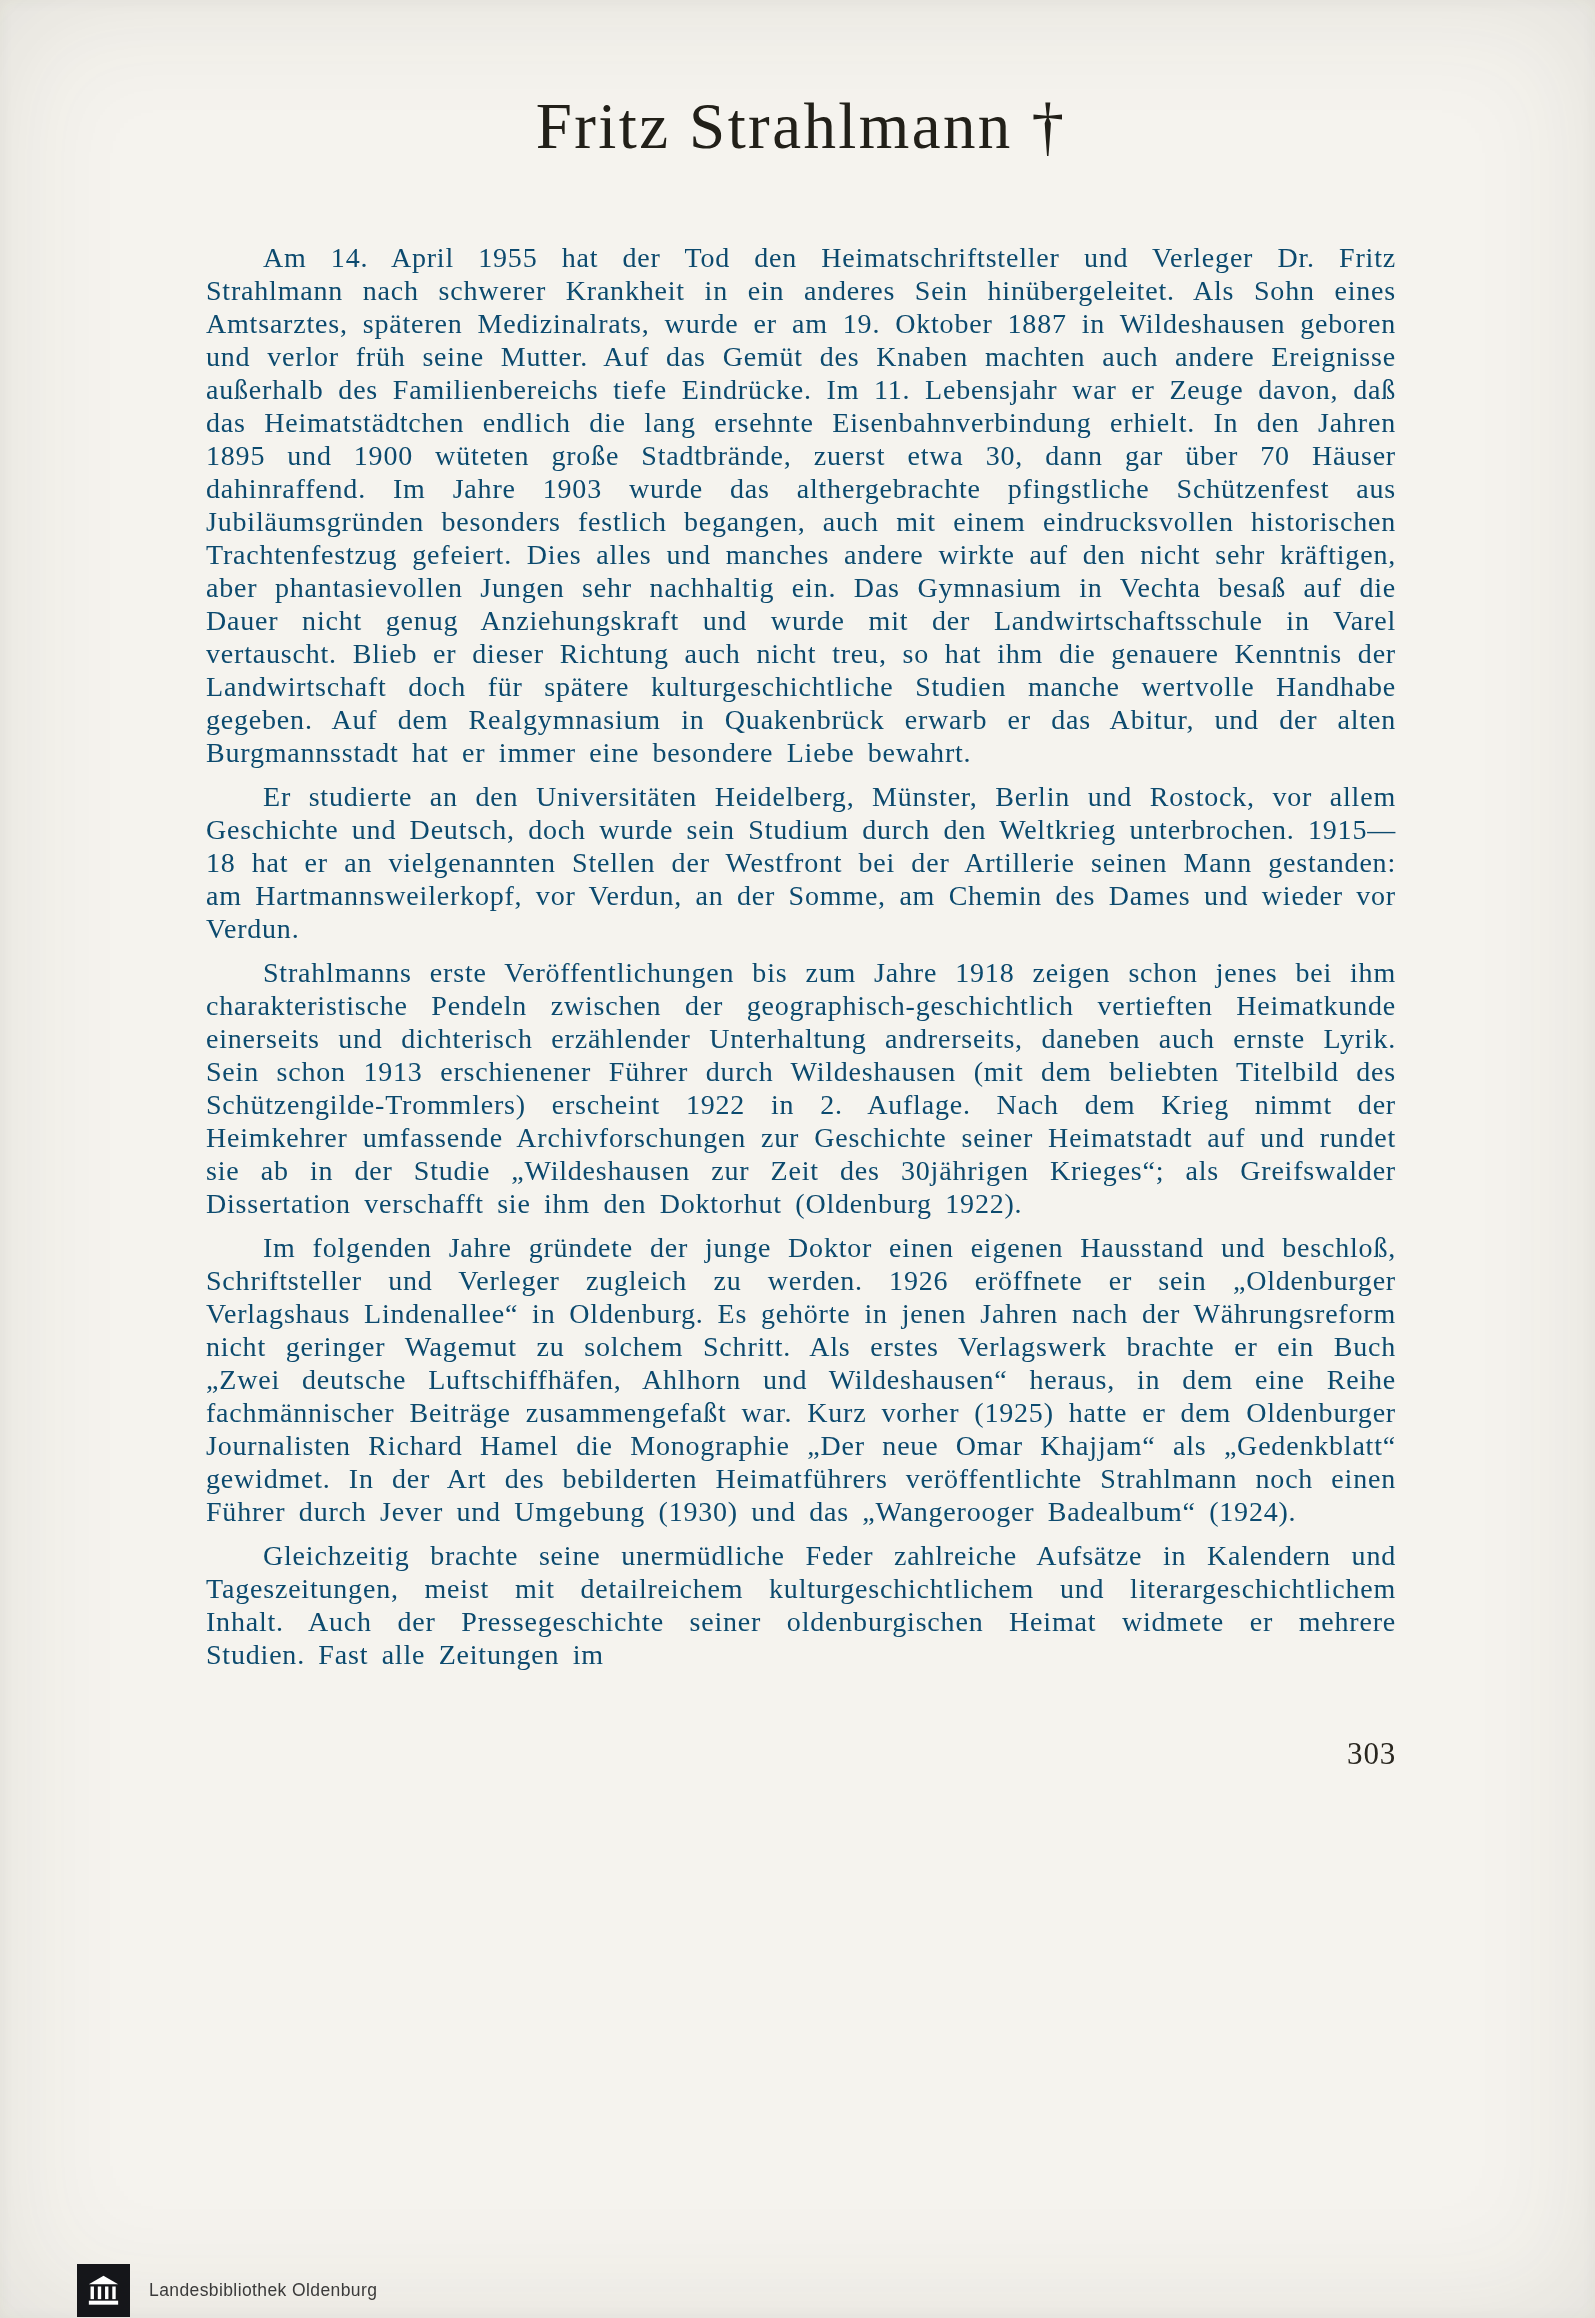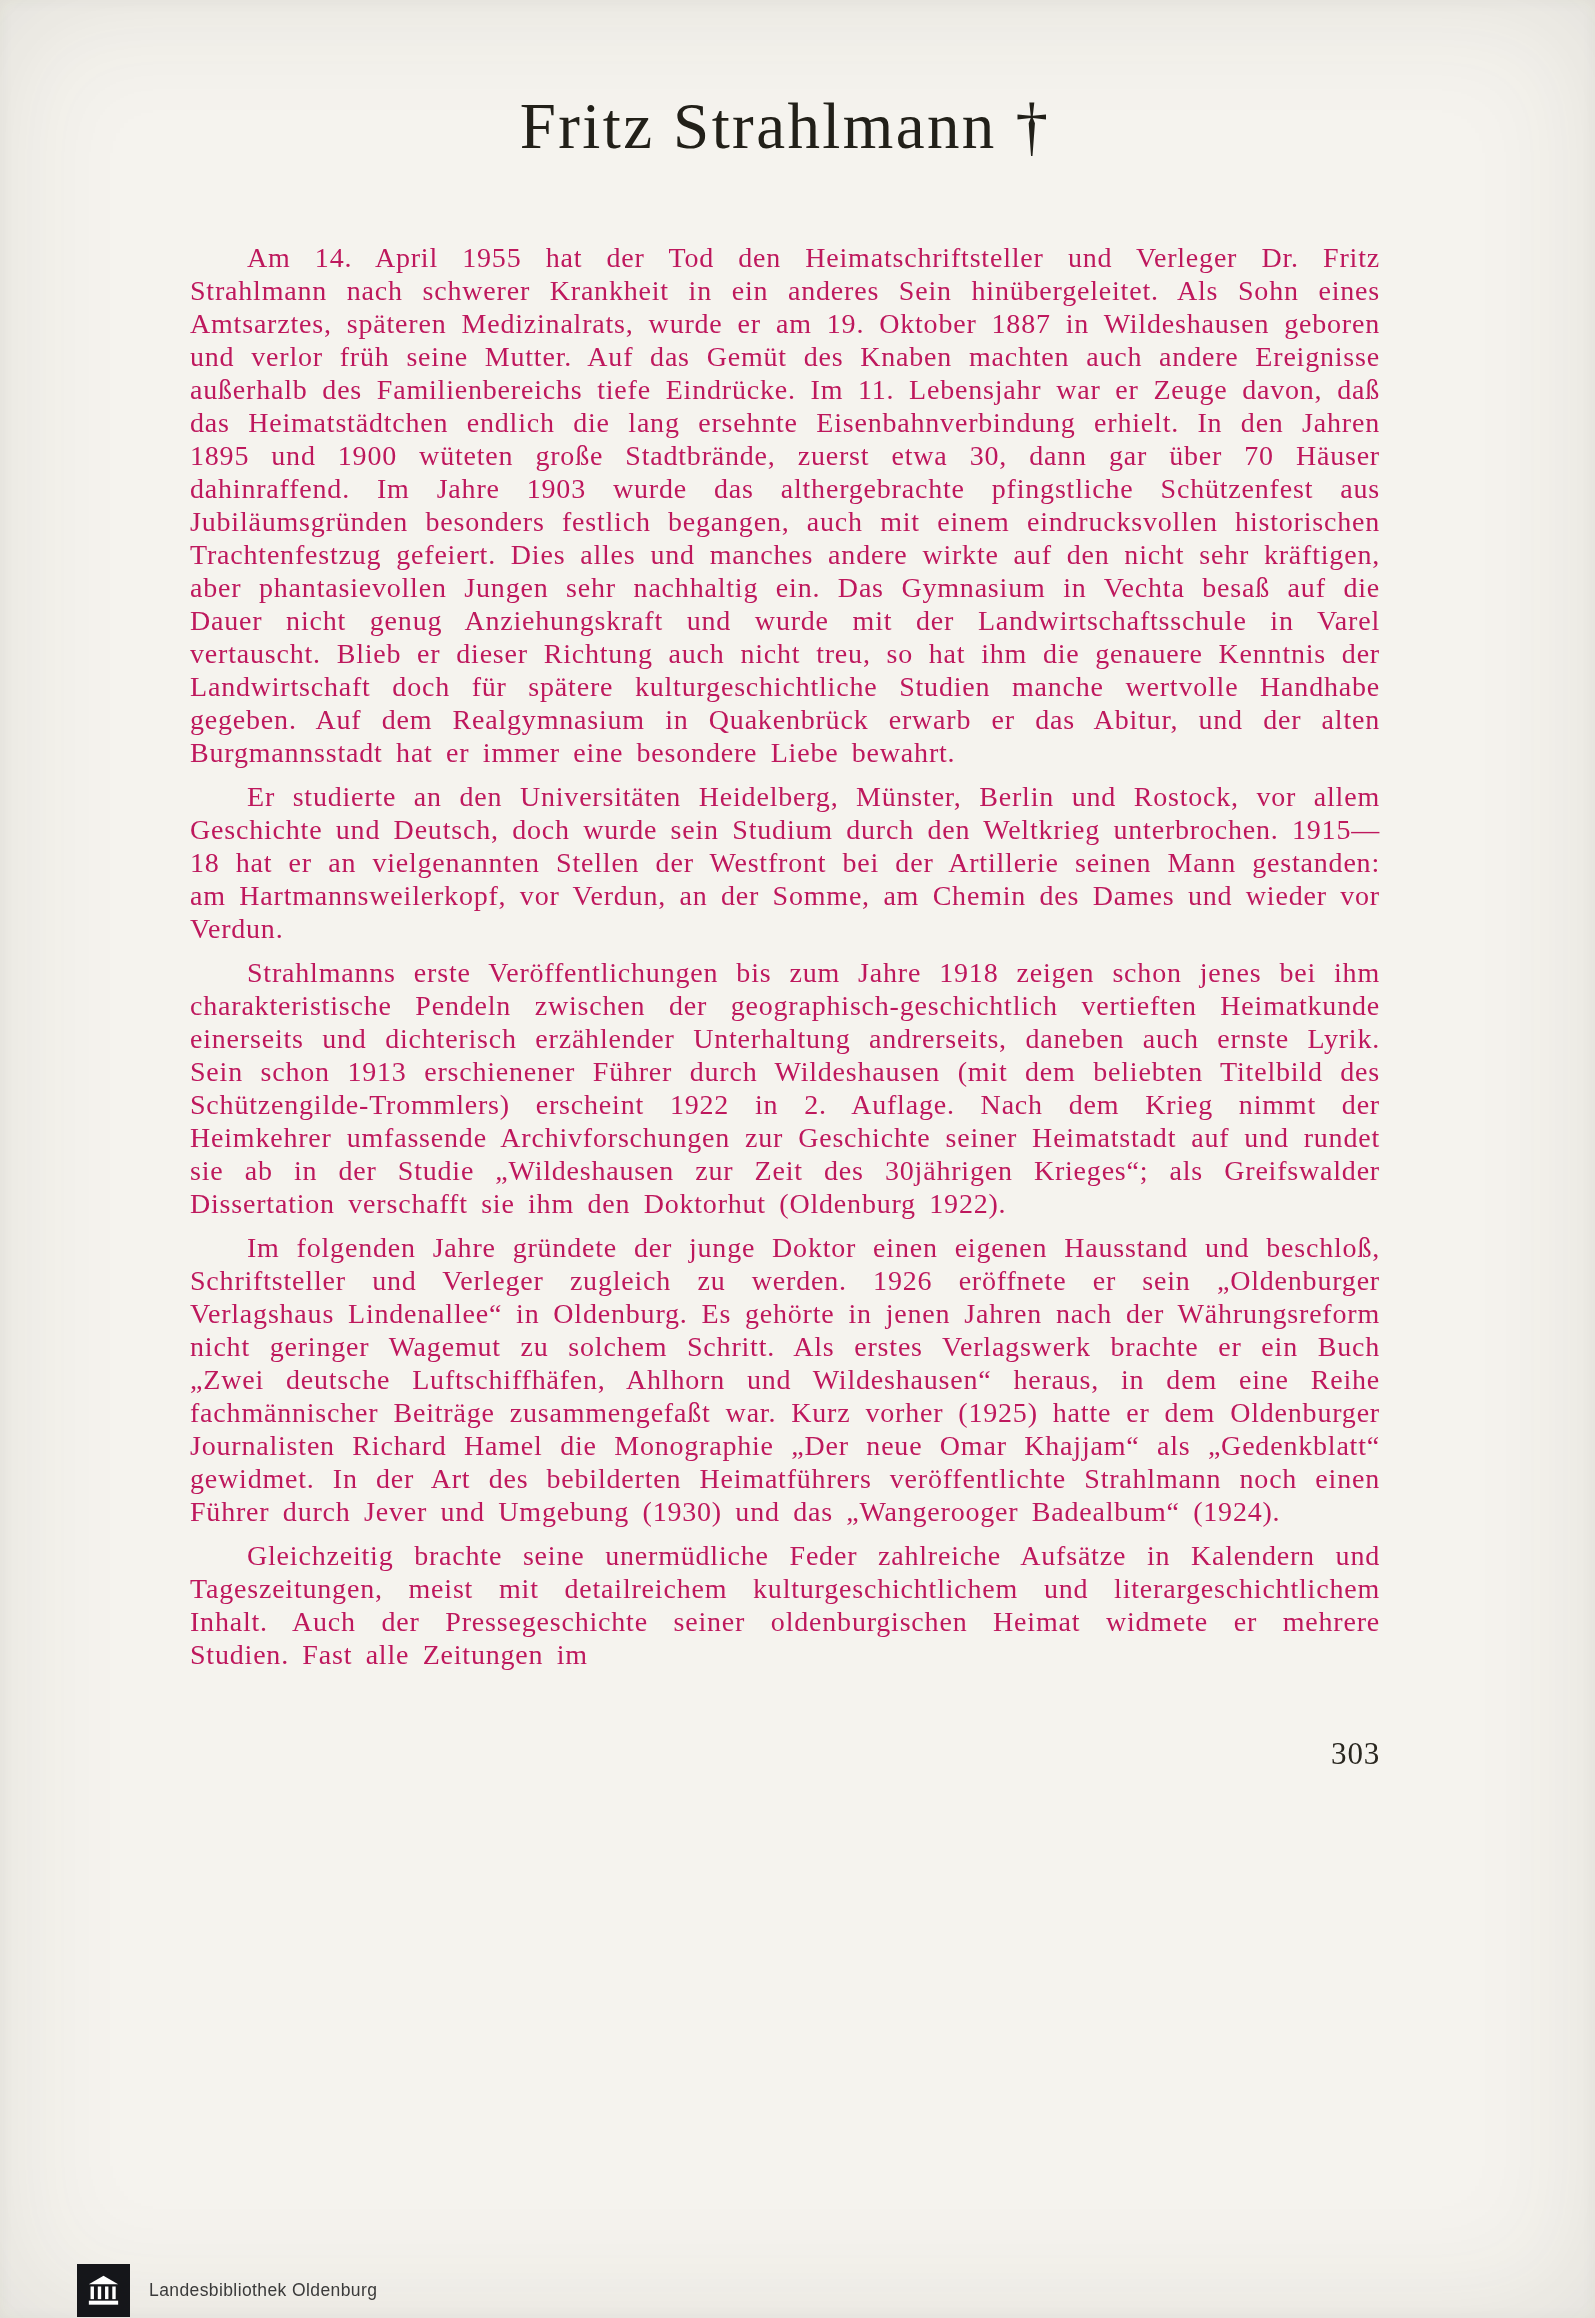--- a/index.html
+++ b/index.html
@@ -13,41 +13,41 @@
     height: 2319px;
     margin: 0 auto;
     background: #f5f3ee;
     box-shadow: inset 0 0 128px rgba(60,55,40,0.10), inset 0 0 14.4px rgba(60,55,40,0.05);
     overflow: hidden;
     font-family: "Liberation Serif", "DejaVu Serif", serif;
     color: #262422;
   }
   .content {
     position: absolute;
-    left: 190px;
+    left: 206px;
     top: 89px;
     width: 1190px;
   }
   .title {
     margin: 0 0 77px 0;
     text-align: center;
     font-size: 65px;
     font-weight: normal;
     letter-spacing: 2.4px;
     color: #222019;
   }
   .body-text p {
     margin: 0 0 11px 0;
     font-size: 28px;
     line-height: 33px;
     text-align: justify;
     text-indent: 57px;
     letter-spacing: 0.8px;
     word-spacing: 5.6px;
-    color: #be185d;
+    color: #0c4a6e;
   }
   .page-number {
     margin-top: 65px;
     text-align: right;
     font-size: 31px;
     letter-spacing: 0.8px;
     color: #29261f;
   }
   .stamp {
     position: absolute;

